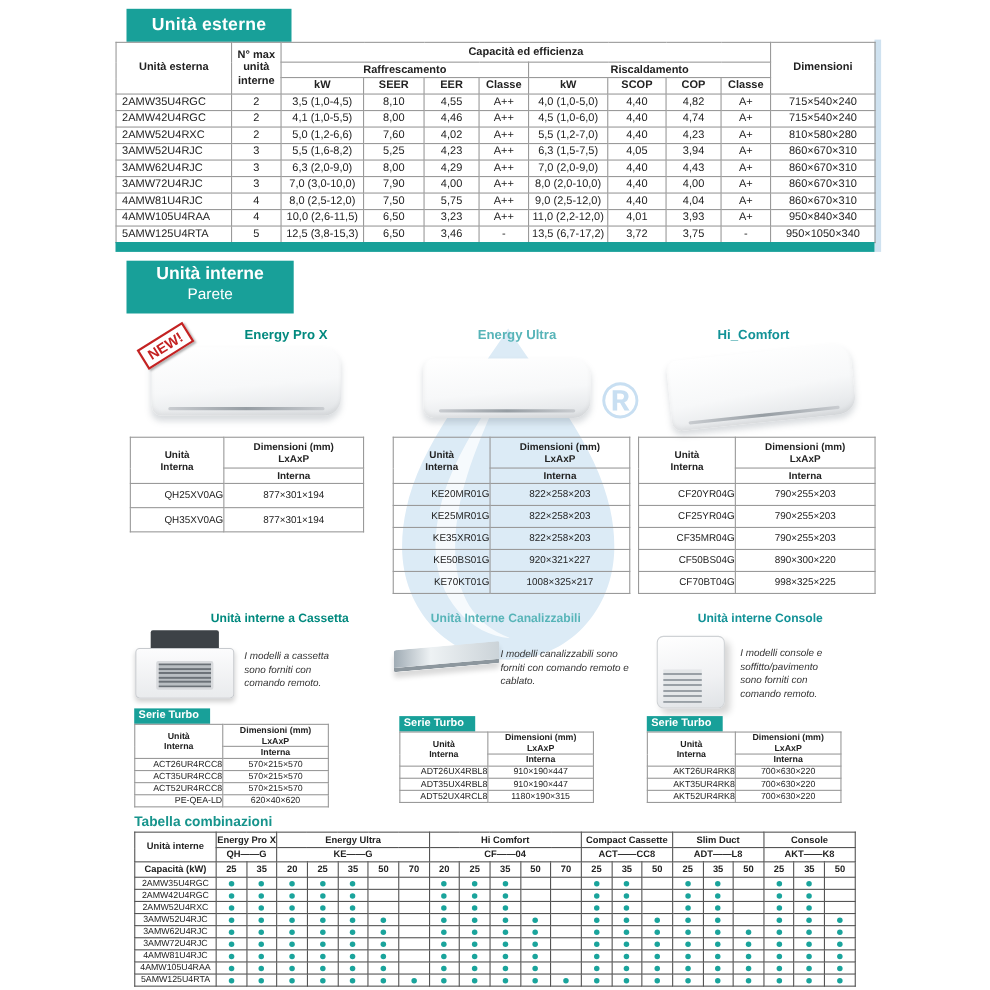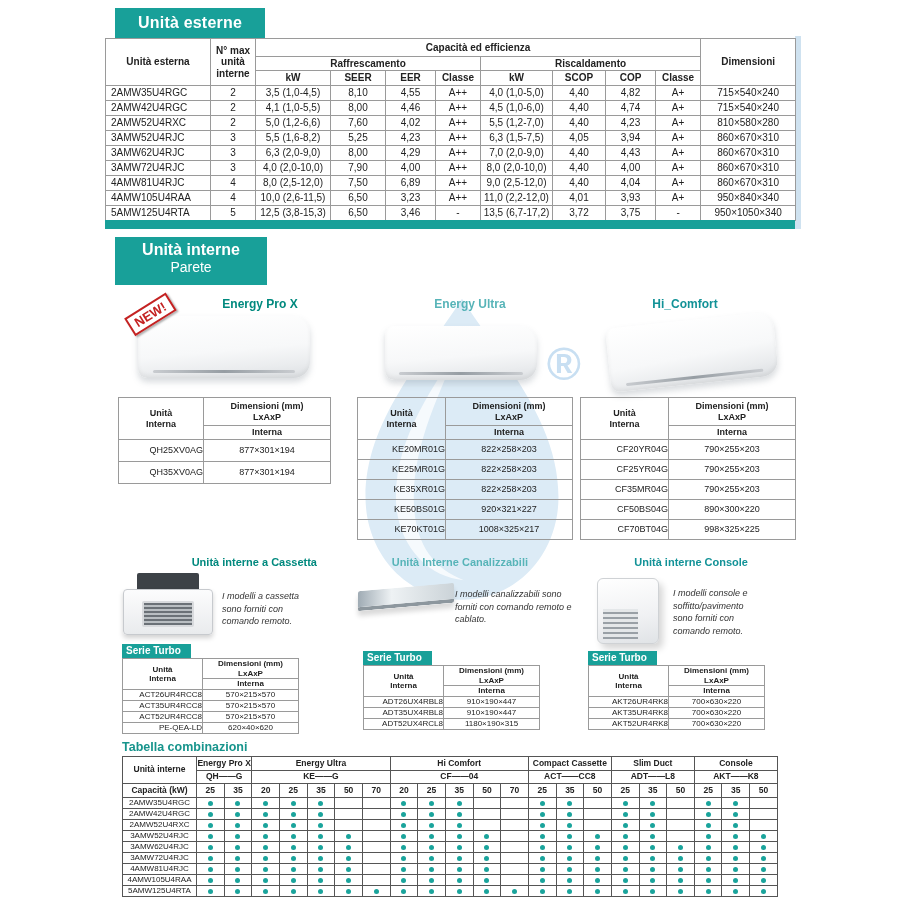--- a/index.html
+++ b/index.html
@@ -224,37 +224,37 @@
           <td>7,0 (2,0-9,0)</td>
           <td>4,40</td>
           <td>4,43</td>
           <td>A+</td>
           <td>860×670×310</td>
         </tr>
 
         <tr>
           <td class="left">3AMW72U4RJC</td>
           <td>3</td>
-          <td>4,0 (2,0-10,0)</td>
+          <td>7,0 (3,0-10,0)</td>
           <td>7,90</td>
           <td>4,00</td>
           <td>A++</td>
           <td>8,0 (2,0-10,0)</td>
           <td>4,40</td>
           <td>4,00</td>
           <td>A+</td>
           <td>860×670×310</td>
         </tr>
 
         <tr>
           <td class="left">4AMW81U4RJC</td>
           <td>4</td>
           <td>8,0 (2,5-12,0)</td>
           <td>7,50</td>
-          <td>6,89</td>
+          <td>5,75</td>
           <td>A++</td>
           <td>9,0 (2,5-12,0)</td>
           <td>4,40</td>
           <td>4,04</td>
           <td>A+</td>
           <td>860×670×310</td>
         </tr>
 
         <tr>
           <td class="left">4AMW105U4RAA</td>

